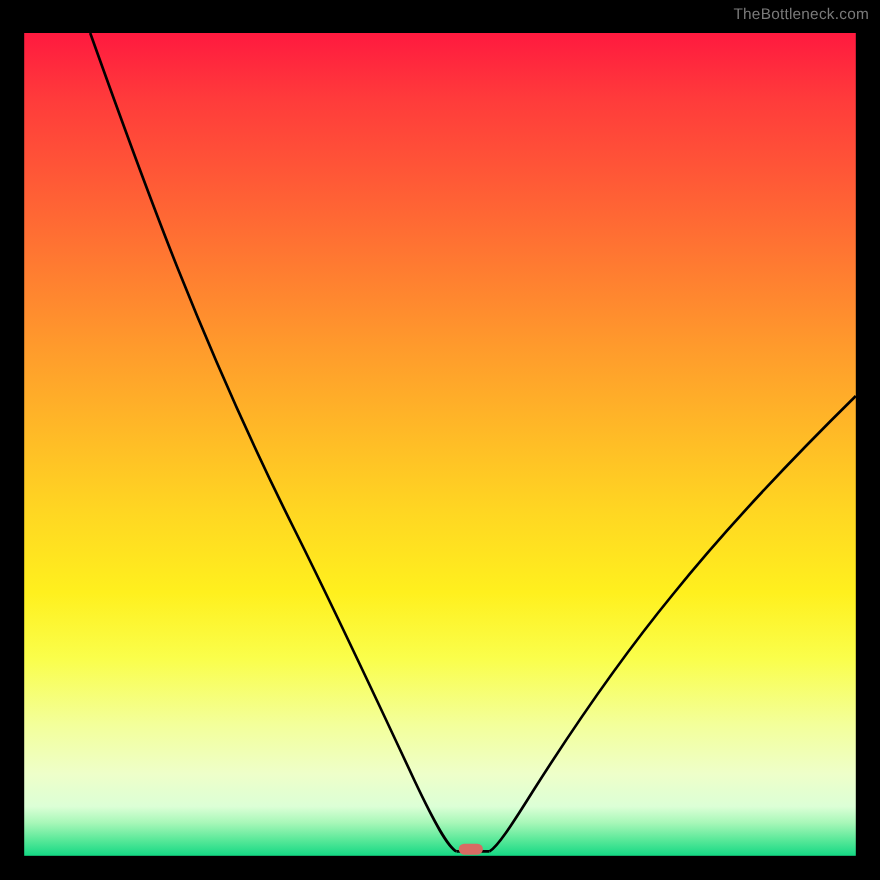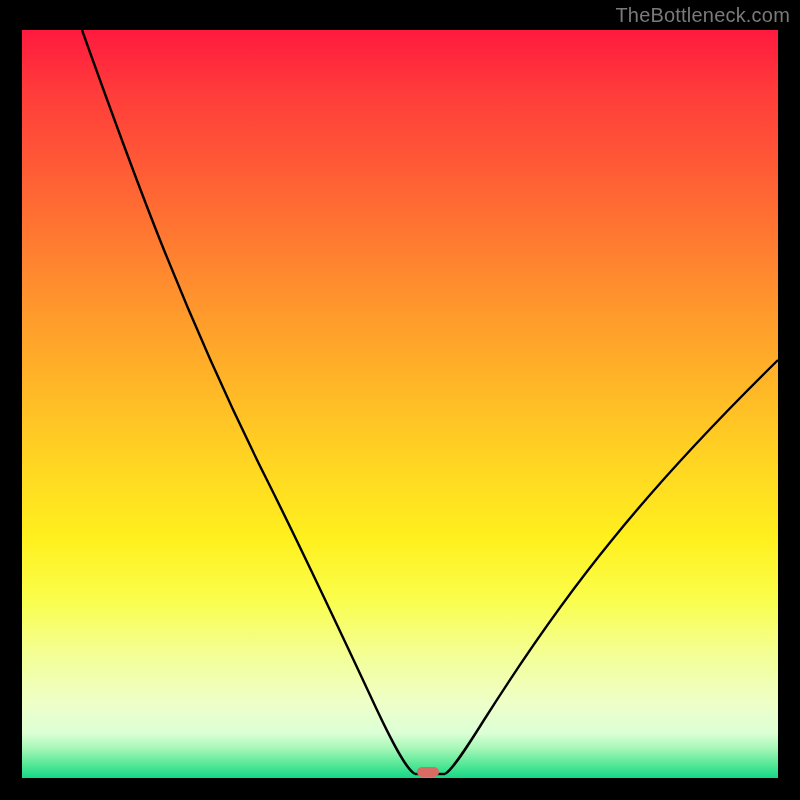--- a/index.html
+++ b/index.html
@@ -15,21 +15,21 @@
     position: relative;
     width: 800px;
     height: 800px;
     background: #000;
   }
   .watermark {
     position: absolute;
     top: 4px;
     right: 10px;
     color: #7a7a7a;
-    font-size: 20px;
+    font-size: 14px;
     font-weight: 500;
     letter-spacing: 0.2px;
     z-index: 10;
   }
   .plot {
     position: absolute;
     left: 22px;
     top: 30px;
     width: 756px;
     height: 748px;

